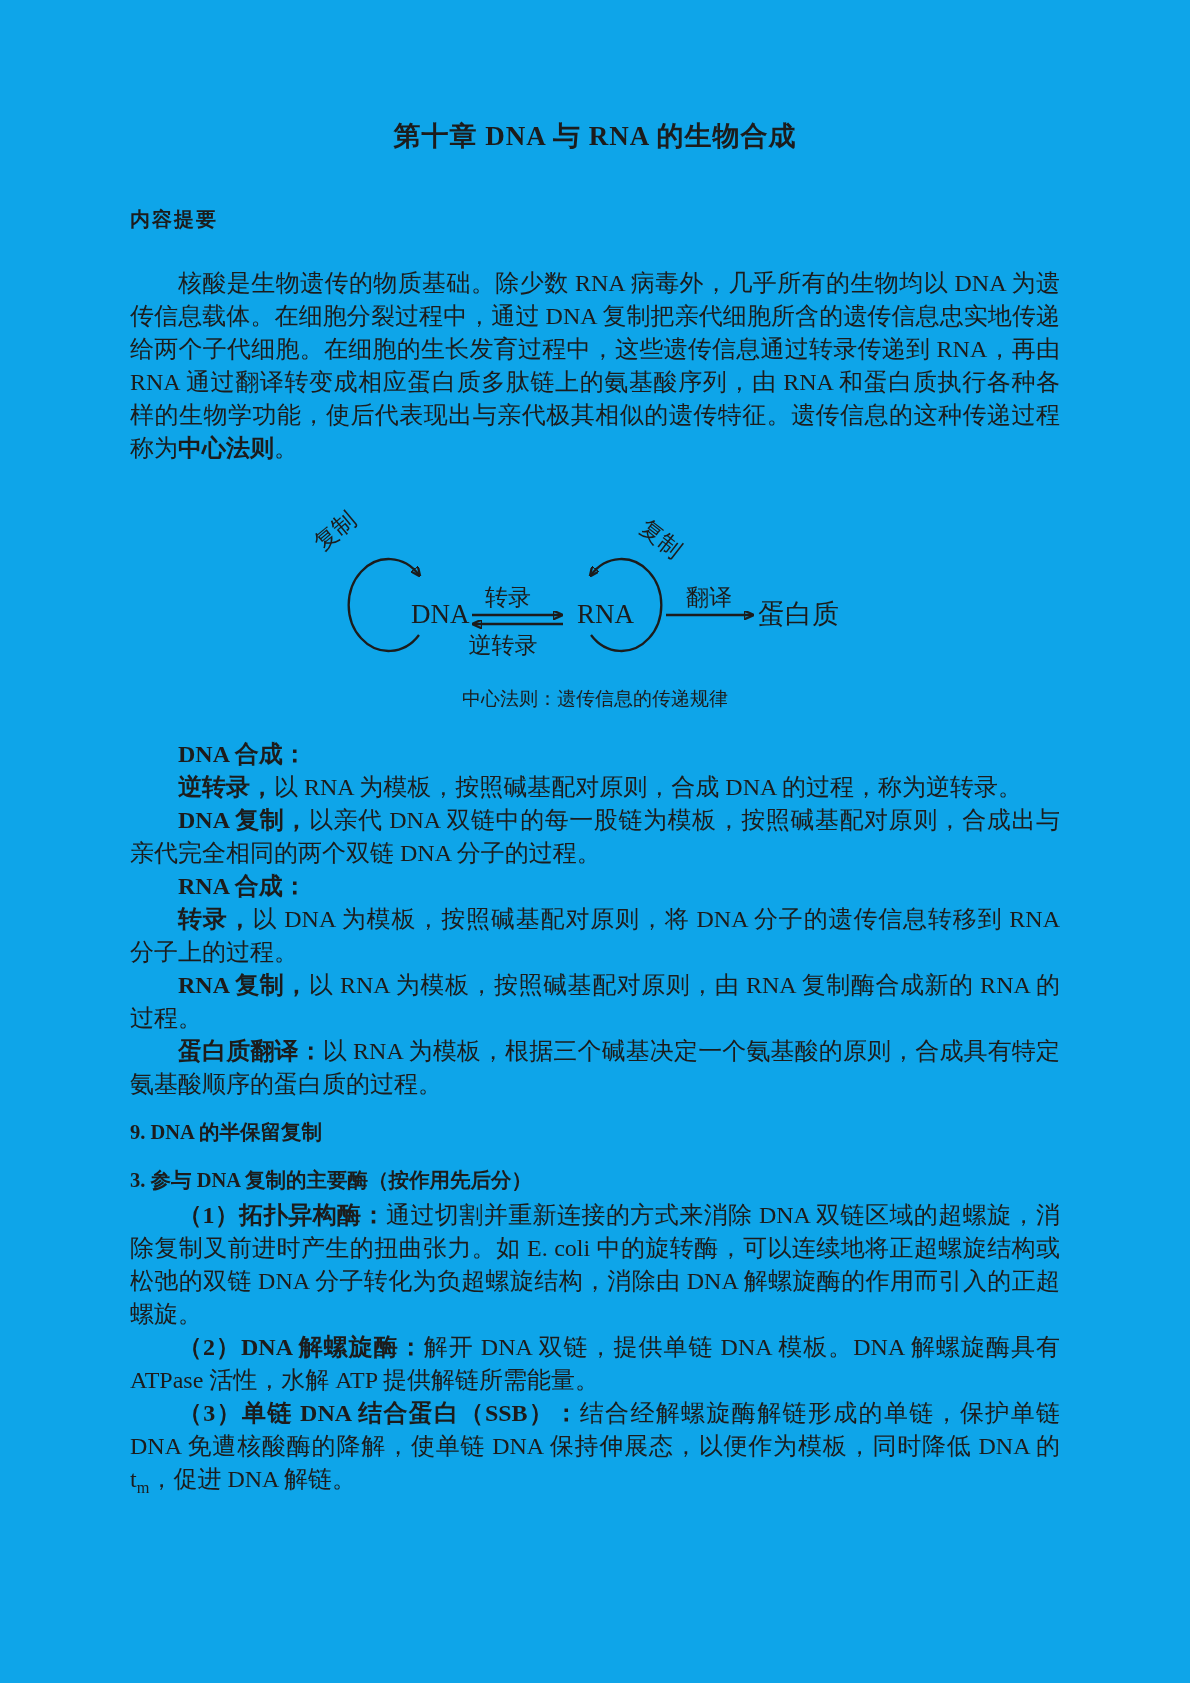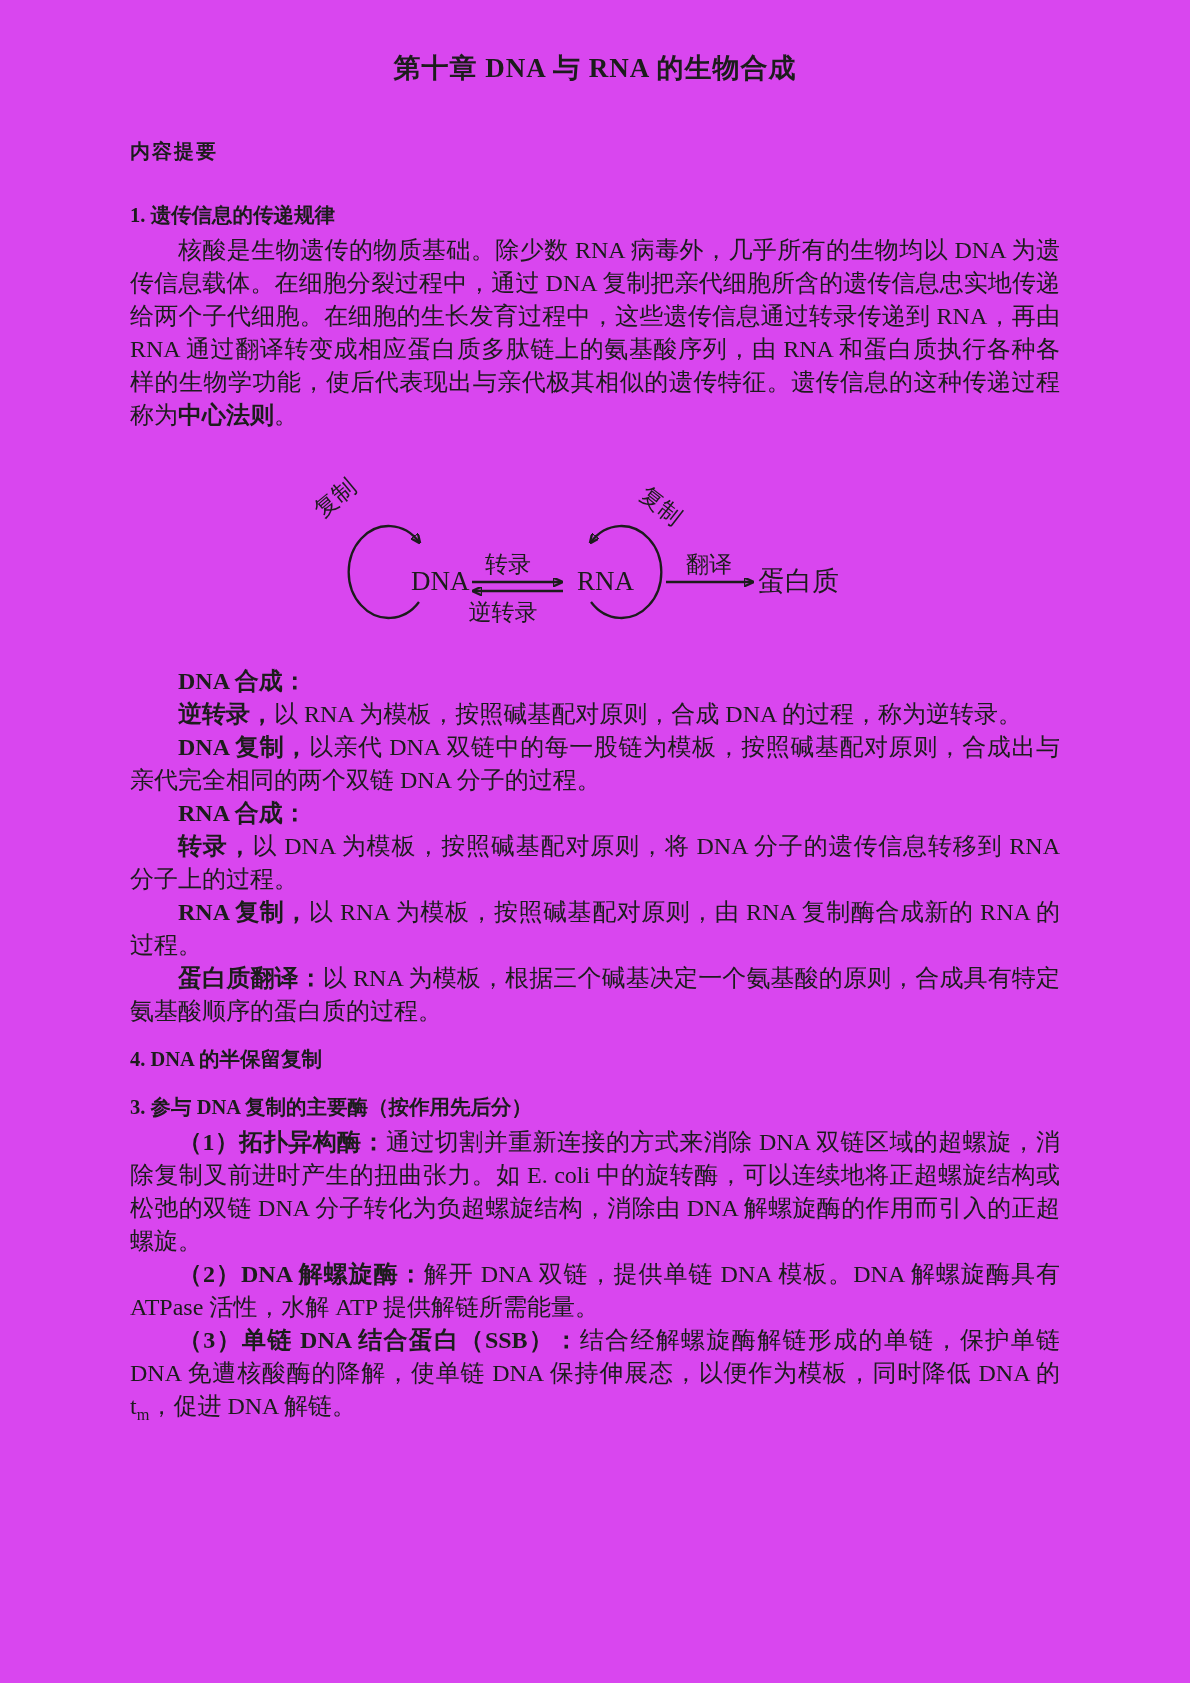--- a/index.html
+++ b/index.html
@@ -1,25 +1,25 @@
 <!DOCTYPE html>
 <html lang="zh"><head>
 <meta charset="utf-8">
 <style>
   html,body{margin:0;padding:0;background:#ffffff;}
   .page{
     position:relative;
     width:1190px;
     min-height:1683px;
     margin:0 auto;
-    background:#d946ef;
+    background:#0ea5e9;
     color:#1c1c1c;
     font-family:"Liberation Serif","DejaVu Serif",serif;
     box-sizing:border-box;
-    padding:50px 130px 60px 130px;
+    padding:118px 130px 60px 130px;
   }
   .doc-title{
     text-align:center;
     font-size:27px;
     font-weight:bold;
     letter-spacing:1px;
     margin:0 0 52px 0;
   }
   .summary-heading{
     font-family:"Liberation Sans","DejaVu Sans",sans-serif;
@@ -75,21 +75,20 @@
 </head>
 <body>
 
 <div class="page">
 
   <h1 class="doc-title">第十章  DNA 与 RNA 的生物合成</h1>
 
   <h2 class="summary-heading">内容提要</h2>
 
   <div class="rich">
-      <p class="section-title"><span class="seg-b">1. 遗传信息的传递规律</span></p>
       <p class="body-para indent"><span>核酸是生物遗传的物质基础。除少数 RNA 病毒外，几乎所有的生物均以 DNA 为遗传信息载体。在细胞分裂过程中，通过 DNA 复制把亲代细胞所含的遗传信息忠实地传递给两个子代细胞。在细胞的生长发育过程中，这些遗传信息通过转录传递到 RNA，再由 RNA 通过翻译转变成相应蛋白质多肽链上的氨基酸序列，由 RNA 和蛋白质执行各种各样的生物学功能，使后代表现出与亲代极其相似的遗传特征。遗传信息的这种传递过程称为</span><span class="seg-b">中心法则</span><span>。</span></p>
     </div>
 
   <figure class="central-dogma">
     <div class="diagram-wrap">
       <svg class="diagram-svg" viewBox="0 0 560 175" width="560" height="175">
         <defs>
           <marker id="ah" markerWidth="10" markerHeight="9" refX="8" refY="4.5" orient="auto" markerUnits="userSpaceOnUse">
             <path d="M0,0 L10,4.5 L0,9 z" fill="#1c1c1c" stroke="none"></path>
           </marker>
@@ -108,30 +107,31 @@
 
         <path d="M291,142 A40,46 0 1 0 291,82" marker-end="url(#ah)"></path>
         <text class="cn" x="356" y="52" text-anchor="middle" transform="rotate(38 356 52)">复制</text>
 
         <path d="M366,122 L452,122" marker-end="url(#ah)"></path>
         <text class="cn" x="409" y="112" text-anchor="middle">翻译</text>
 
         <text class="node" x="458" y="130">蛋白质</text>
       </svg>
     </div>
+    <figcaption>中心法则：遗传信息的传递规律</figcaption>
   </figure>
 
   <div class="rich after-figure">
       <p class="body-para indent"><span class="seg-b">DNA 合成：</span></p>
       <p class="body-para indent"><span class="seg-b">逆转录，</span><span>以 RNA 为模板，按照碱基配对原则，合成 DNA 的过程，称为逆转录。</span></p>
       <p class="body-para indent"><span class="seg-b">DNA 复制，</span><span>以亲代 DNA 双链中的每一股链为模板，按照碱基配对原则，合成出与亲代完全相同的两个双链 DNA 分子的过程。</span></p>
       <p class="body-para indent"><span class="seg-b">RNA 合成：</span></p>
       <p class="body-para indent"><span class="seg-b">转录，</span><span>以 DNA 为模板，按照碱基配对原则，将 DNA 分子的遗传信息转移到 RNA 分子上的过程。</span></p>
       <p class="body-para indent"><span class="seg-b">RNA 复制，</span><span>以 RNA 为模板，按照碱基配对原则，由 RNA 复制酶合成新的 RNA 的过程。</span></p>
       <p class="body-para indent"><span class="seg-b">蛋白质翻译：</span><span>以 RNA 为模板，根据三个碱基决定一个氨基酸的原则，合成具有特定氨基酸顺序的蛋白质的过程。</span></p>
-      <p class="section-title"><span class="seg-b">4. DNA 的半保留复制</span></p>
+      <p class="section-title"><span class="seg-b">9. DNA 的半保留复制</span></p>
       <p class="section-title"><span class="seg-b">3. 参与 DNA 复制的主要酶（按作用先后分）</span></p>
       <p class="body-para indent"><span class="seg-b">（1）拓扑异构酶：</span><span>通过切割并重新连接的方式来消除 DNA 双链区域的超螺旋，消除复制叉前进时产生的扭曲张力。如 </span><span class="seg-i">E. coli</span><span> 中的旋转酶，可以连续地将正超螺旋结构或松弛的双链 DNA 分子转化为负超螺旋结构，消除由 DNA 解螺旋酶的作用而引入的正超螺旋。</span></p>
       <p class="body-para indent"><span class="seg-b">（2）DNA 解螺旋酶：</span><span>解开 DNA 双链，提供单链 DNA 模板。DNA 解螺旋酶具有 ATPase 活性，水解 ATP 提供解链所需能量。</span></p>
       <p class="body-para indent"><span class="seg-b">（3）单链 DNA 结合蛋白（SSB）：</span><span>结合经解螺旋酶解链形成的单链，保护单链 DNA 免遭核酸酶的降解，使单链 DNA 保持伸展态，以便作为模板，同时降低 DNA 的 </span><span class="seg-i">t</span><sub>m</sub><span>，促进 DNA 解链。</span></p>
     </div>
 
 </div>
 
 </body></html>

